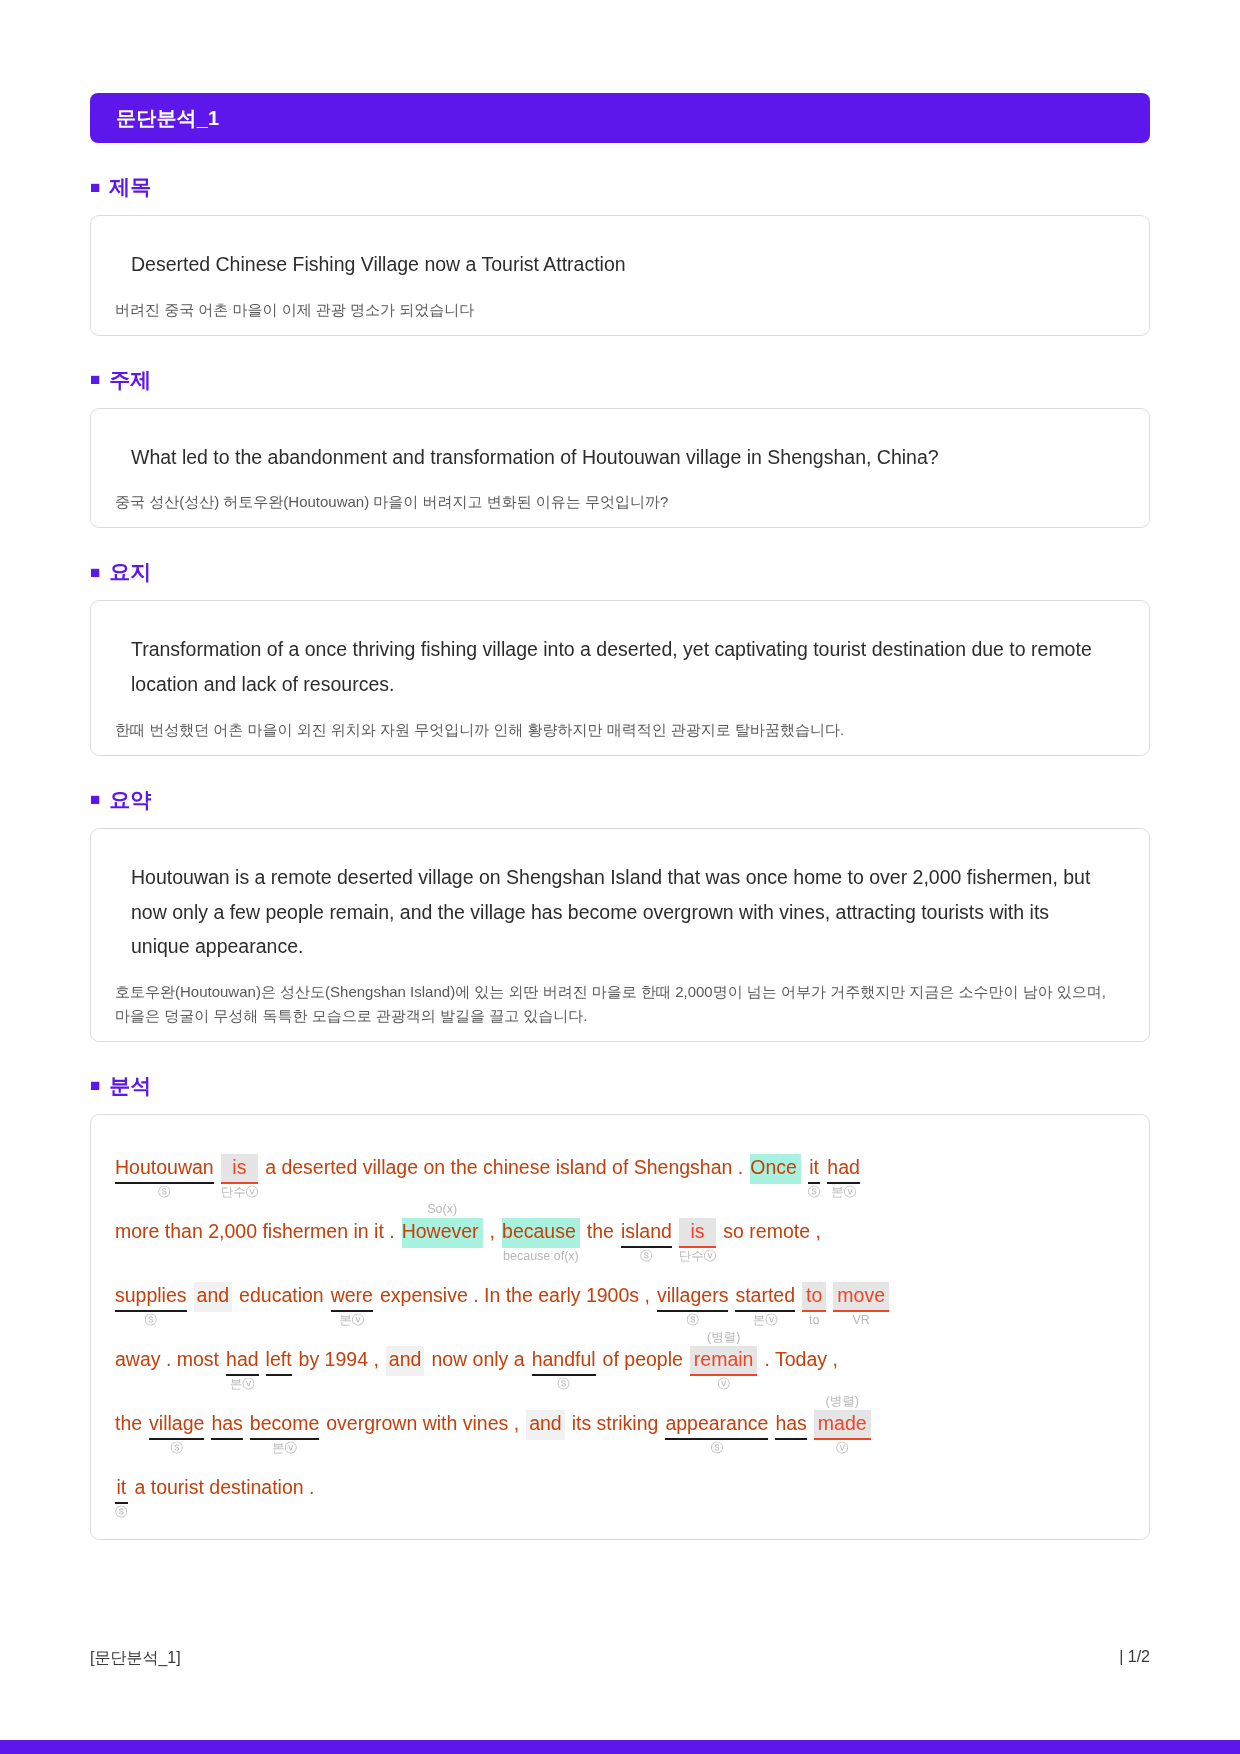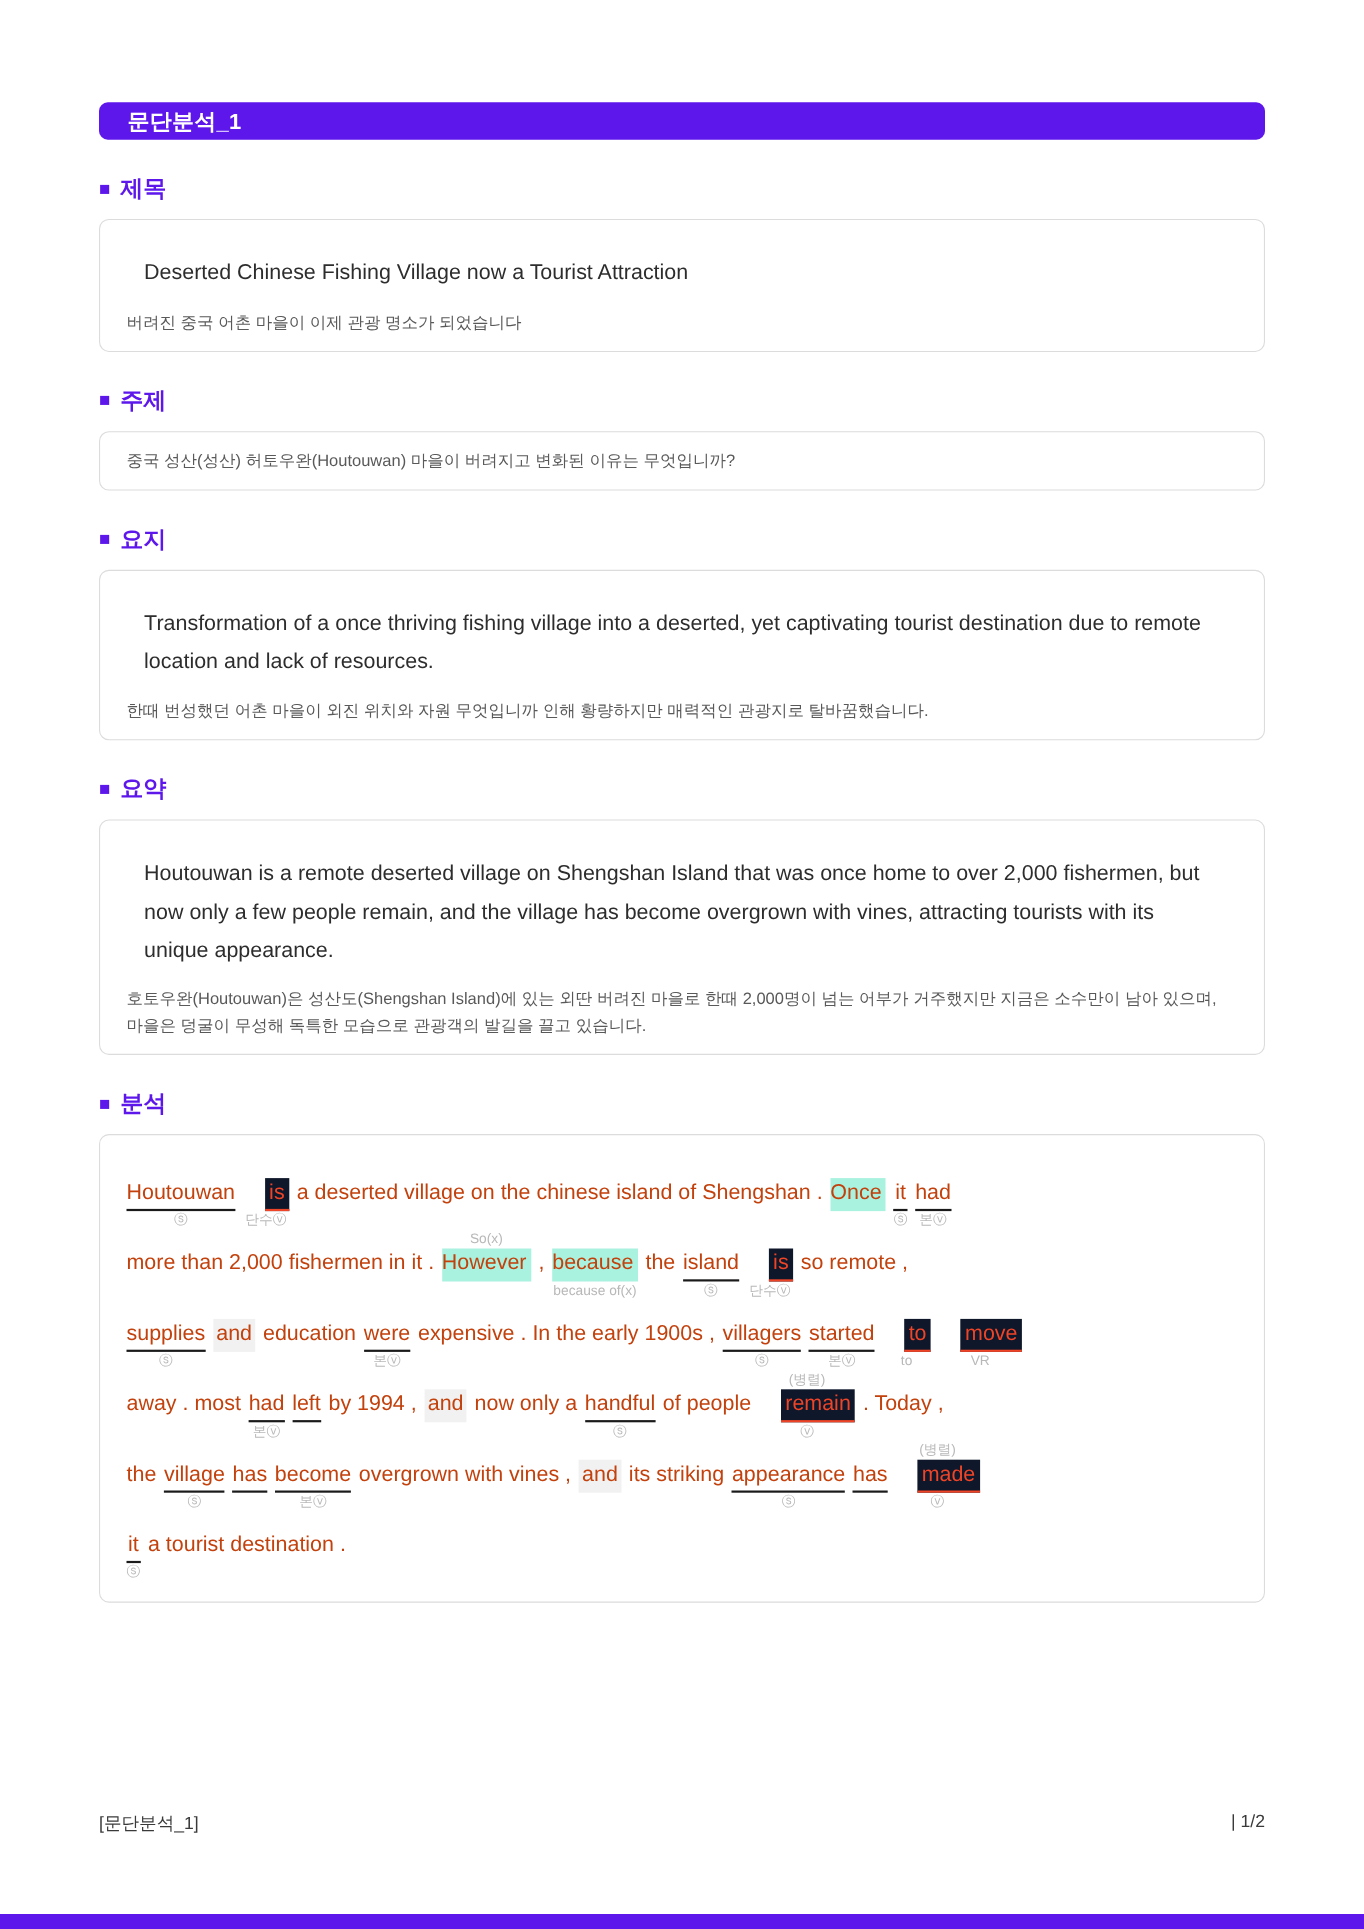--- a/index.html
+++ b/index.html
@@ -5,21 +5,21 @@
   html, body { margin: 0; padding: 0; background: #ffffff; }
   body {
     width: 1240px; height: 1754px; position: relative;
     font-family: "Liberation Sans", "DejaVu Sans", sans-serif;
     -webkit-font-smoothing: antialiased;
   }
   .content { padding: 93px 90px 0 90px; }
 
   
   .header-bar {
-    background: #5E17EB; border-radius: 8px; height: 34px;
+    background: #5E17EB; border-radius: 8px; height: 50px;
     display: flex; align-items: center; padding: 0 26px;
   }
   .header-bar .title { color: #ffffff; font-size: 20px; font-weight: bold; letter-spacing: 0.2px; }
 
   
   .section-heading {
     margin: 30px 0 14px 0; display: flex; align-items: center;
     color: #5E17EB; font-weight: bold; font-size: 21px;
   }
   .section-heading .bullet { font-size: 17px; margin-right: 9px; line-height: 1; }
@@ -38,21 +38,21 @@
   .tok { display: inline-block; vertical-align: top; text-align: center; margin-right: 7px; }
   .tok .at, .tok .ab {
     display: block; height: 17px; line-height: 17px;
     font-size: 12.5px; color: #b8b8b8; white-space: nowrap;
   }
   .tok .wd {
     display: block; line-height: 27px; font-size: 19.5px; color: #c2410c;
     white-space: nowrap; border-bottom: 2px solid transparent; padding-bottom: 1px;
   }
   .tok.u .wd { border-bottom-color: #1a1a1a; }
-  .tok.hy .wd { background: #0f172a; color: #EE4427; border-bottom-color: #EE4427; padding-left: 4px; padding-right: 4px; margin-left: 20px; }
+  .tok.hy .wd { background: #e5e5e5; color: #EE4427; border-bottom-color: #EE4427; padding-left: 4px; padding-right: 4px; }
   .tok.ht .wd { background: #A9F2DF; padding-left: 0; padding-right: 4px; }
   .tok.hg .wd { background: #f1f1f1; padding-left: 3px; padding-right: 3px; }
 
   
   .footer {
     position: absolute; top: 1648px; left: 90px; right: 90px;
     display: flex; justify-content: space-between;
     font-size: 16px; color: #3a3a3a;
   }
   .bottom-bar {
@@ -76,20 +76,21 @@
   <div class="card">
     <p class="en">Deserted Chinese Fishing Village now a Tourist Attraction</p>
     <p class="ko">버려진 중국 어촌 마을이 이제 관광 명소가 되었습니다</p>
   </div>
 
   <div class="section-heading">
     <span class="bullet">■</span>
     <span>주제</span>
   </div>
   <div class="card">
+    <p class="en">What led to the abandonment and transformation of Houtouwan village in Shengshan, China?</p>
     <p class="ko">중국 성산(성산) 허토우완(Houtouwan) 마을이 버려지고 변화된 이유는 무엇입니까?</p>
   </div>
 
   <div class="section-heading">
     <span class="bullet">■</span>
     <span>요지</span>
   </div>
   <div class="card">
     <p class="en">Transformation of a once thriving fishing village into a deserted, yet captivating tourist destination due to remote location and lack of resources.</p>
     <p class="ko">한때 번성했던 어촌 마을이 외진 위치와 자원 무엇입니까 인해 황량하지만 매력적인 관광지로 탈바꿈했습니다.</p>

